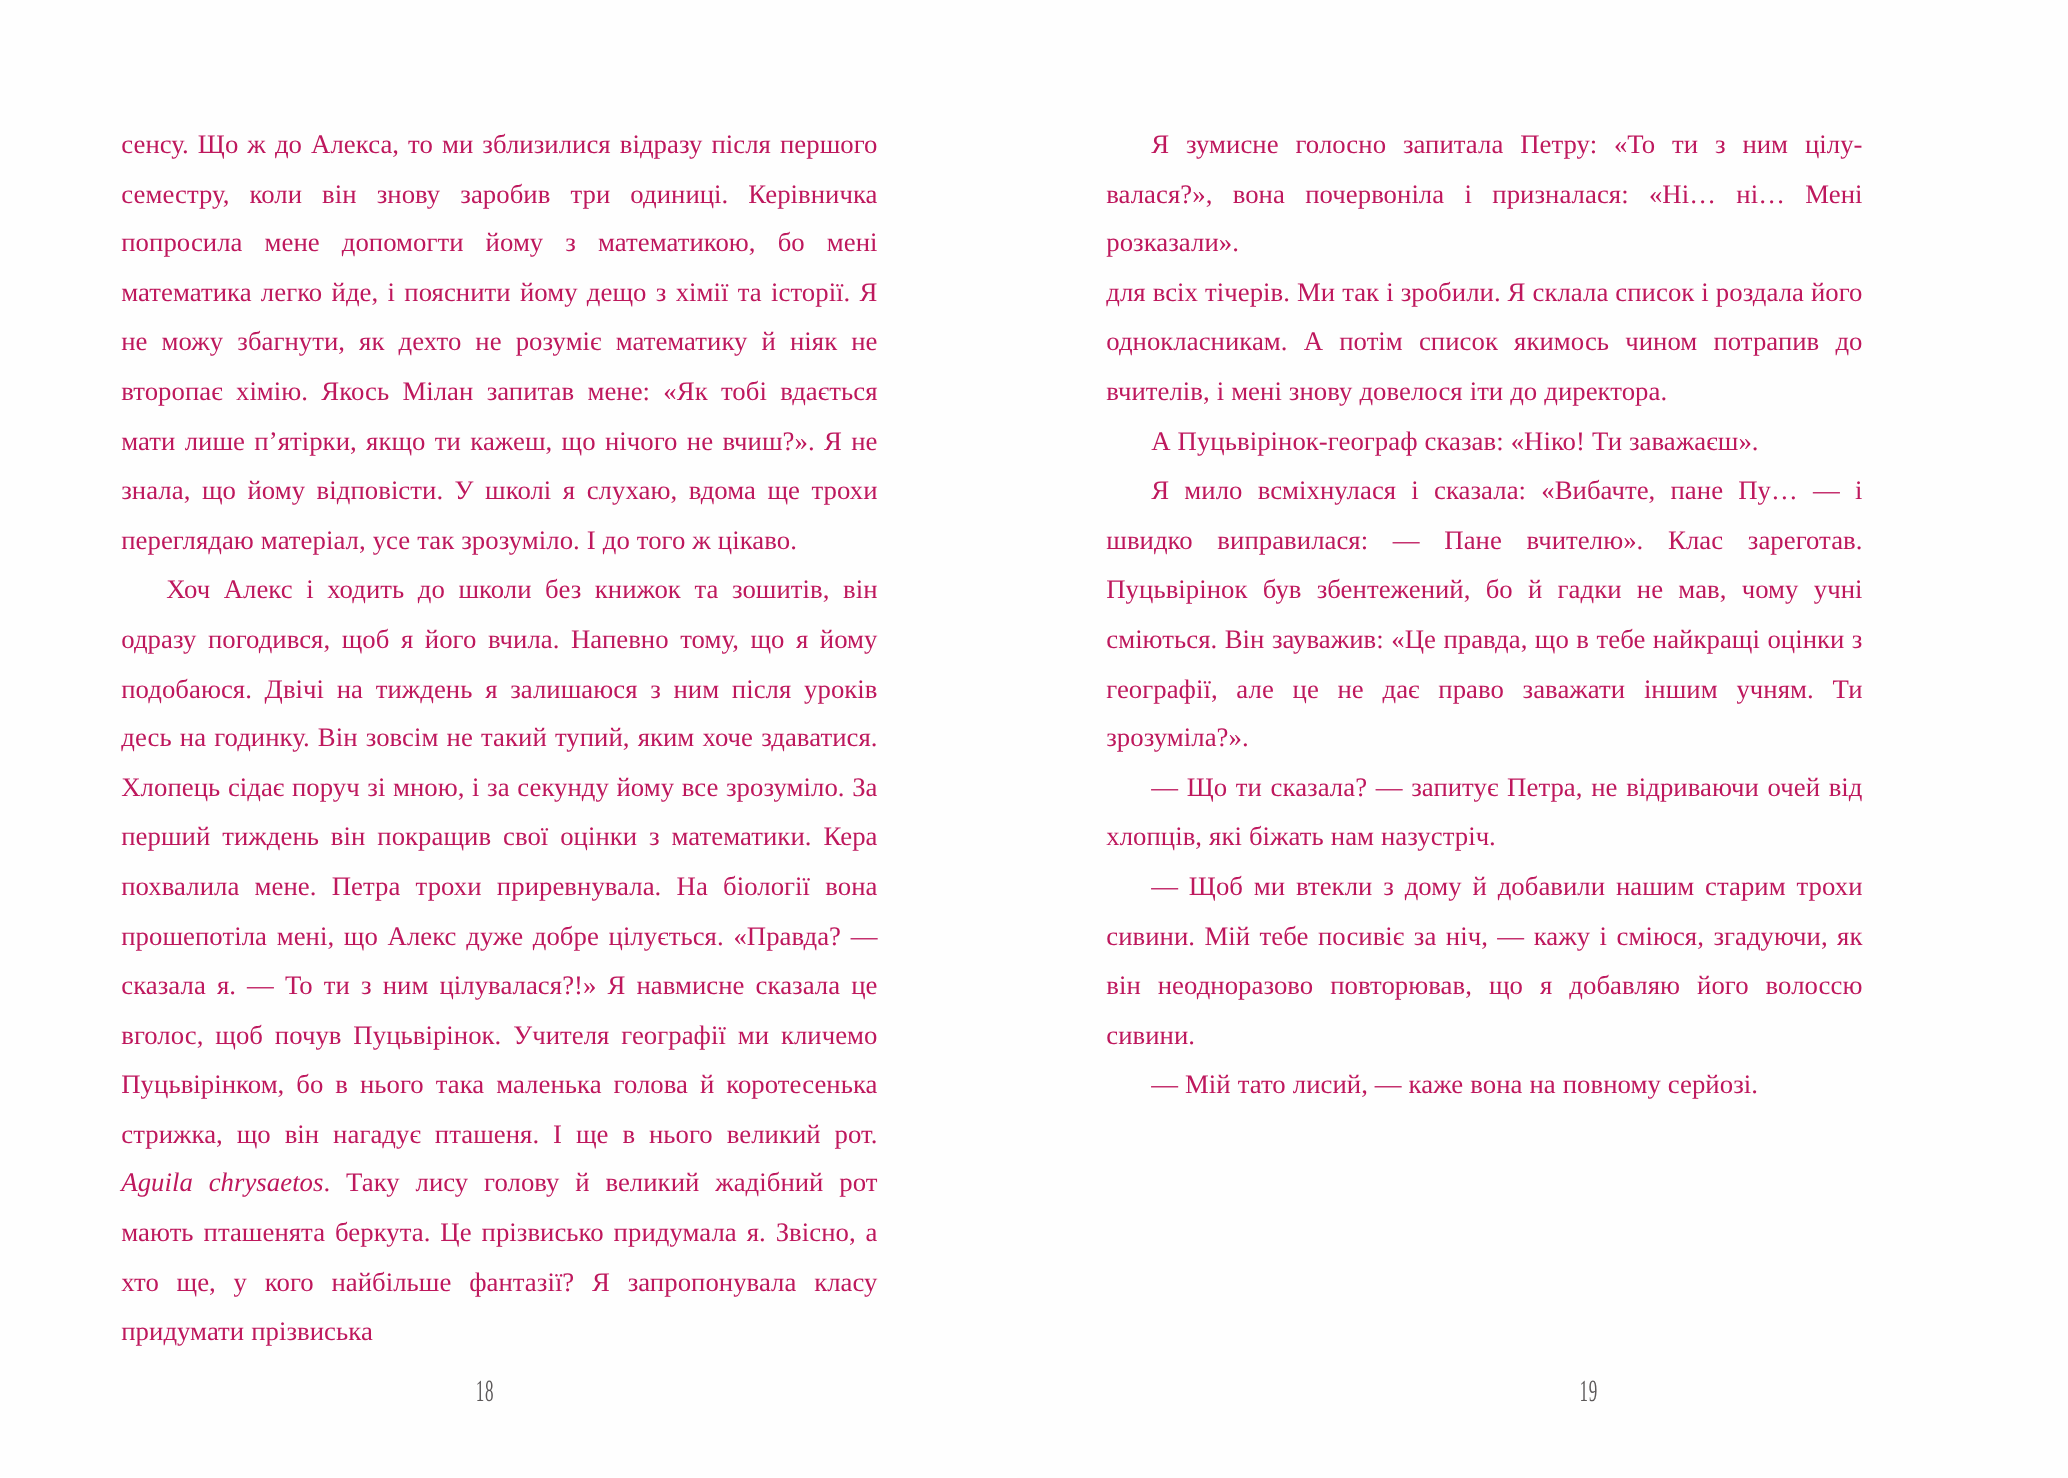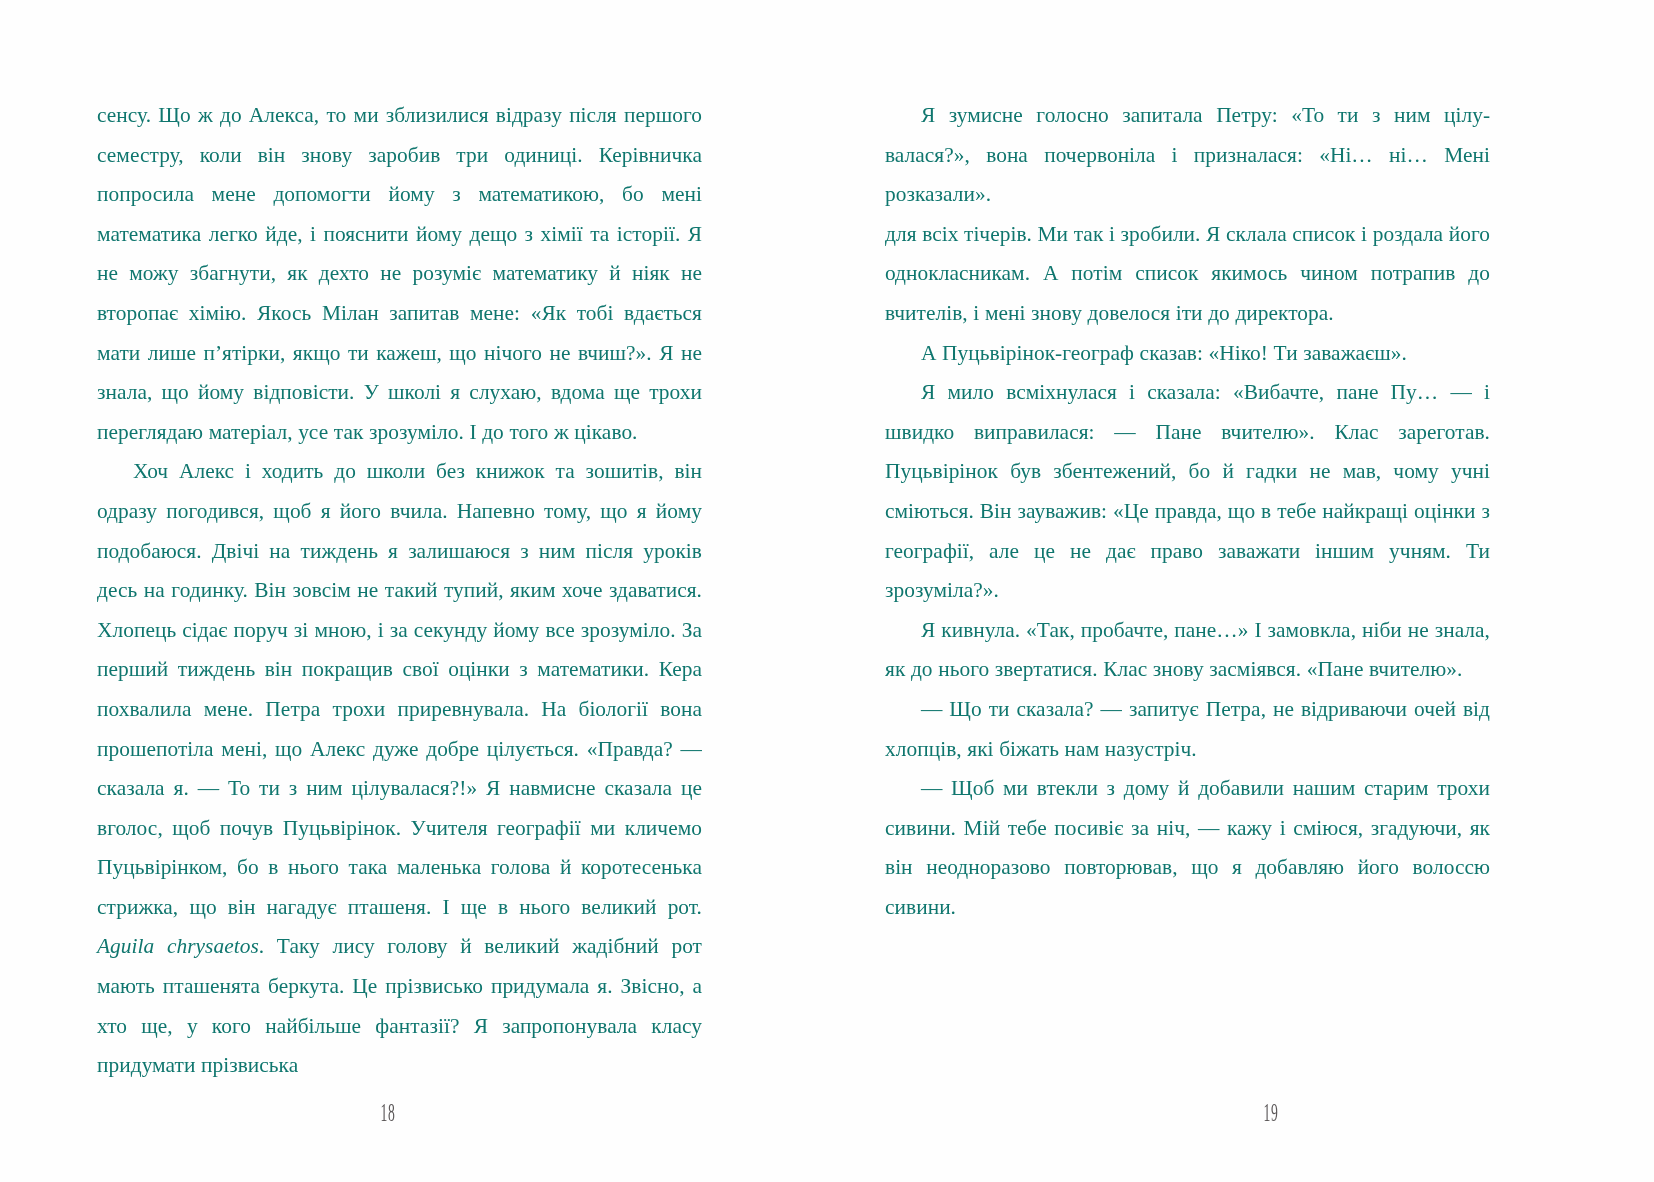--- a/index.html
+++ b/index.html
@@ -37,21 +37,21 @@
     top: 96px;
     width: 605px;
     font-size: 21.4px;
     line-height: 39.6px;
     text-align: justify;
     text-justify: inter-word;
     hyphens: manual;
     -webkit-hyphens: manual;
     letter-spacing: 0.04px;
     word-spacing: 0.2px;
-    color: #0f766e;
+    color: #be185d;
   }
   .page.left .textblock  { left: 97px; }
   .page.right .textblock { left: 58px; }
 
   .para {
     margin: 0;
     text-indent: 36px;
   }
   .para.cont {
     text-indent: 0;
@@ -101,23 +101,23 @@
     </div>
   </div>
 
   <div class="page right">
     <div class="textblock">
 
       <p class="para">Я зумисне голосно запитала Петру: «То ти з ним цілу­валася?», вона почервоніла і призналася: «Ні… ні… Мені розказали».</p>
       <p class="para cont">для всіх тічерів. Ми так і зробили. Я склала список і роздала його однокласникам. А потім список якимось чином потра­пив до вчителів, і мені знову довелося іти до директора.</p>
       <p class="para">А Пуцьвірінок-географ сказав: «Ніко! Ти заважаєш».</p>
       <p class="para">Я мило всміхнулася і сказала: «Вибачте, пане Пу… — і швидко виправилася: — Пане вчителю». Клас зареготав. Пуцьвірінок був збентежений, бо й гадки не мав, чому учні сміються. Він зауважив: «Це правда, що в тебе найкращі оцінки з географії, але це не дає право заважати іншим уч­ням. Ти зрозуміла?».</p>
-      <p class="para">Я кивнула. «Так, пробачте, пане…» І замовкла, ніби не знала, як до нього звертатися. Клас знову засміявся. «Пане вчителю».</p>
       <p class="para">— Що ти сказала? — запитує Петра, не відриваючи очей від хлопців, які біжать нам назустріч.</p>
       <p class="para">— Щоб ми втекли з дому й добавили нашим старим тро­хи сивини. Мій тебе посивіє за ніч, — кажу і сміюся, згаду­ючи, як він неодноразово повторював, що я добавляю його волоссю сивини.</p>
+      <p class="para">— Мій тато лисий, — каже вона на повному серйозі.</p>
       <p class="para"></p>
       <p class="para"></p>
 
     </div>
 
     <div class="folio">
       <span>19</span>
     </div>
   </div>
 

